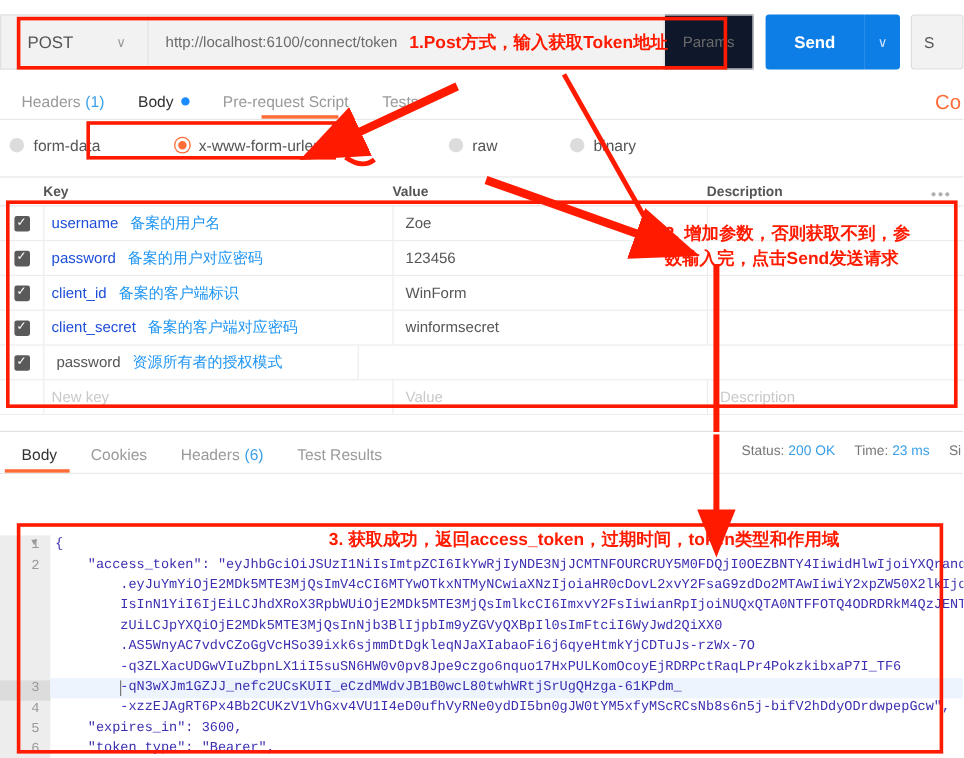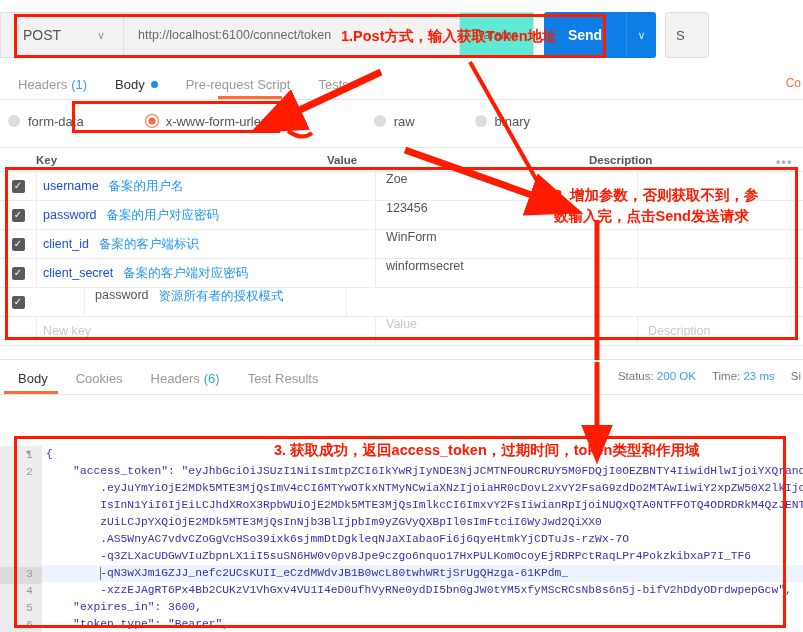--- a/index.html
+++ b/index.html
@@ -7,36 +7,36 @@
     margin: 0; padding: 0;
     width: 803px; height: 632px;
     background: #ffffff;
     font-family: "Liberation Sans", "DejaVu Sans", sans-serif;
     overflow: hidden;
   }
   .app { position: relative; width: 803px; height: 632px; background:#fff; }
 
   
   .urlbar-row {
-    position: absolute; left: 0; top: 12px; width: 709px; height: 46px;
+    position: absolute; left: 0; top: 12px; width: 803px; height: 46px;
     display: flex; align-items: stretch;
   }
   .method-box {
     width: 124px; background:#f2f2f2; border:1px solid #e0e0e0;
     display:flex; align-items:center; justify-content:space-between;
     padding: 0 18px 0 22px; color:#555; font-size:14px;
   }
   .method-box .caret { color:#999; font-size:11px; }
   .url-box {
     flex: 1; background:#f2f2f2; border:1px solid #e0e0e0; border-left:none;
     display:flex; align-items:center; padding-left:14px;
     color:#6b6b6b; font-size:12.5px; position:relative;
   }
   .params-btn {
-    width: 74px; background:#5eead4; border:1px solid #e0e0e0; border-left:none;
+    width: 74px; background:#0f172a; border:1px solid #e0e0e0; border-left:none;
     display:flex; align-items:center; justify-content:center;
     color:#6b6b6b; font-size:12.5px;
   }
   .send-btn {
     width: 82px; margin-left:10px; background:#0d7ee6; color:#fff;
     display:flex; align-items:center; justify-content:center;
     font-size:14px; font-weight:bold; border-radius:3px 0 0 3px;
   }
   .send-caret {
     width: 30px; background:#0d7ee6; color:#cfe6ff;
@@ -59,21 +59,21 @@
   .req-tab.active { color:#333; }
   .req-tab .cnt { color:#3aa0e8; margin-left:4px; }
   .req-tab .dot {
     width:7px; height:7px; border-radius:50%; background:#1a8cff;
     display:inline-block; margin-left:6px;
   }
   .tab-underline {
     position:absolute; left:218px; top:96px; width:64px; height:3px; background:#ff6c37;
   }
   .code-link {
-    position:absolute; right:2px; top:76px; color:#ff6c37; font-size:12px;
+    position:absolute; right:2px; top:76px; color:#ff6c37; font-size:17px;
   }
   .tabs-divider { position:absolute; left:0; top:99px; width:803px; height:1px; background:#e8e8e8; }
 
   
   .radio-row {
     position:absolute; left:0; top:105px; width:803px; height:32px;
     display:flex; align-items:center; font-size:13px; color:#555;gap:36px;
   }
   .radio-item { display:flex; align-items:center; margin-right:2px; padding: 4px 8px; white-space:nowrap;}
   .rdo {
@@ -94,21 +94,21 @@
   .col-desc { left:589px; width:186px; }
   .kv-dots { position:absolute; right:10px; top:7px; color:#b0b0b0; letter-spacing:1.5px; font-size:12px;}
 
   .kv-body { position:absolute; left:0; top:172px; width:803px; }
   .kv-row {
     position:relative; height:29px; border-bottom:1px solid #ededed;
     display:flex; align-items:center; font-size:12.5px; color:#555;
   }
   .kv-row .c-chk { width:36px; display:flex; align-items:center; justify-content:center; }
   .kv-row .c-key { width:291px; padding-left:6px; display:flex; align-items:center; border-left:1px solid #ededed;height:100%;}
-  .kv-row .c-val { width:262px; padding-left:10px; display:flex; align-items:flex-start; border-left:1px solid #ededed;height:100%;margin-left:48px;}
+  .kv-row .c-val { width:262px; padding-left:10px; display:flex; align-items:center; border-left:1px solid #ededed;height:100%;}
   .kv-row .c-desc{ flex:1; padding-left:10px; display:flex; align-items:center; border-left:1px solid #ededed;height:100%;}
   .chk {
     width:13px; height:13px; background:#5a5a5a; border-radius:2px;
     display:flex; align-items:center; justify-content:center;
     color:#fff; font-size:10px; line-height:1;
   }
   .kname { color:#1d4ed8; }
   .kv-note { color:#2196f3; margin-left:10px; font-size:12.5px; white-space:nowrap;}
   .kv-row.placeholder { color:#c2c2c2; }
   .kv-row.placeholder .c-key, .kv-row.placeholder .c-val, .kv-row.placeholder .c-desc { color:#c9c9c9; }

